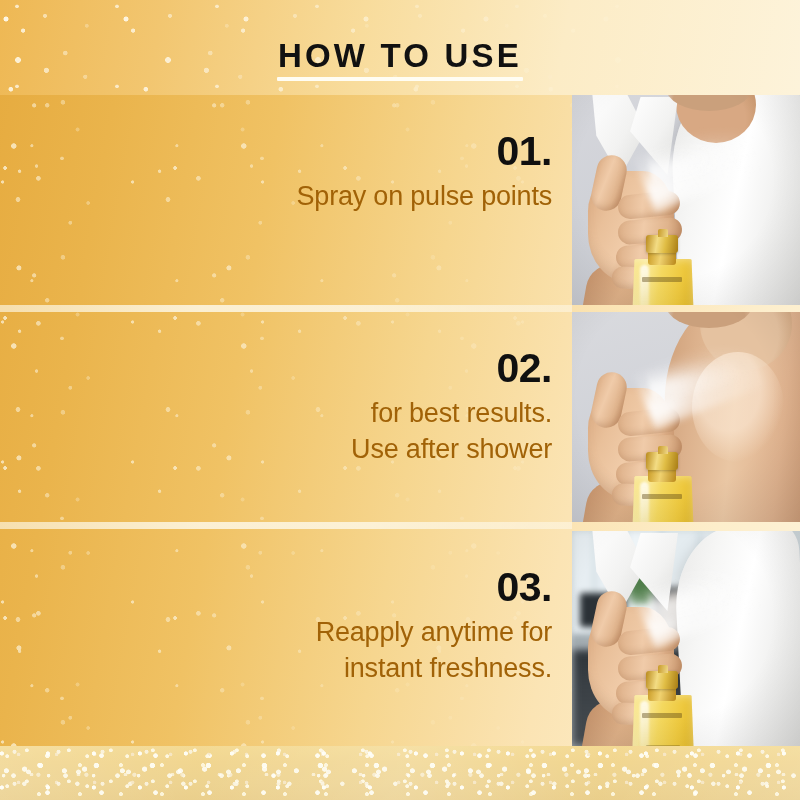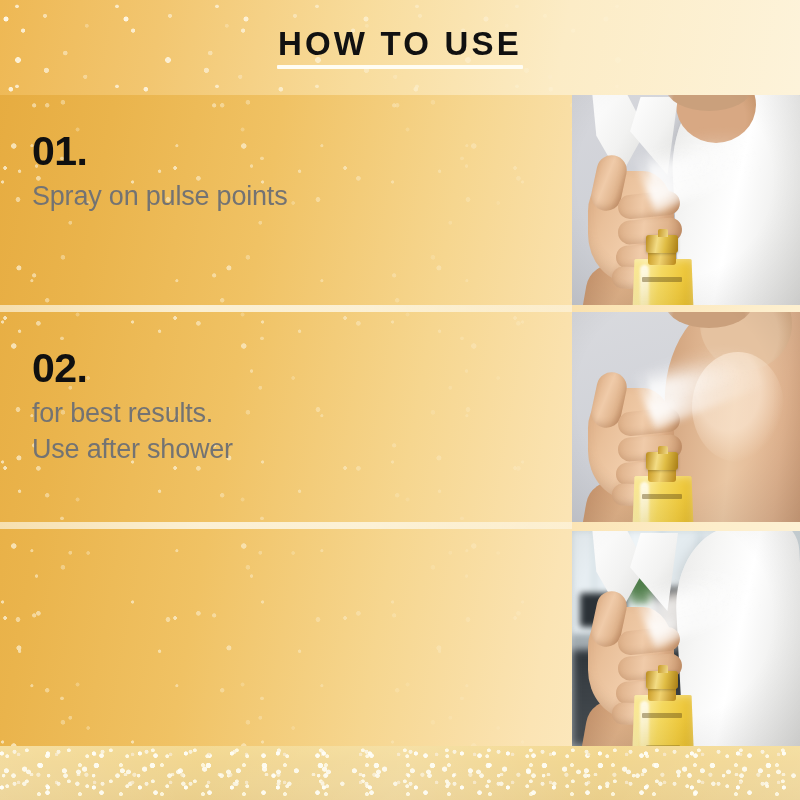--- a/index.html
+++ b/index.html
@@ -94,21 +94,21 @@
       radial-gradient(circle at 62% 28%, rgba(255,253,244,.32) 0 1.6px, transparent 2.2px);
     background-size: 120px 95px, 150px 100px, 110px 90px, 135px 105px,
                      160px 95px, 125px 88px, 145px 102px, 100px 80px,
                      155px 96px, 140px 92px;
     -webkit-mask-image: linear-gradient(95deg, rgba(0,0,0,1) 0%, rgba(0,0,0,.9) 25%, rgba(0,0,0,.45) 50%, rgba(0,0,0,.15) 72%, rgba(0,0,0,0) 90%);
             mask-image: linear-gradient(95deg, rgba(0,0,0,1) 0%, rgba(0,0,0,.9) 25%, rgba(0,0,0,.45) 50%, rgba(0,0,0,.15) 72%, rgba(0,0,0,0) 90%);
   }
 
   .title-wrap {
     position: absolute;
-    left: 0; top: 0;
+    left: 0; top: 12px;
     width: 800px; height: 95px;
     display: flex;
     flex-direction: column;
     align-items: center;
     justify-content: center;
   }
   .poster-title {
     font-family: "Liberation Sans", sans-serif;
     font-weight: 700;
     font-size: 33px;
@@ -130,20 +130,21 @@
   .steps {
     position: absolute;
     left: 0; top: 95px;
     width: 800px; height: 651px;
   }
   .step-row {
     position: absolute;
     left: 0;
     width: 800px;
     height: 210px;
+    text-align: right;
   }
   .step-row.r1 { top: 0px; }
   .step-row.r2 { top: 217px; }
   .step-row.r3 { top: 434px; }
 
   .divider {
     position: absolute;
     left: 0;
     width: 572px;
     height: 7px;
@@ -174,21 +175,21 @@
     line-height: 1.02;
     color: #101010;
     margin: 0 0 6px 0;
   }
   .step-line {
     font-family: "Liberation Sans", sans-serif;
     font-weight: 400;
     font-size: 27px;
     letter-spacing: -0.2px;
     line-height: 1.33;
-    color: #737373;
+    color: #a16207;
     margin: 0;
     white-space: nowrap;
   }
 
   
   .photo {
     position: absolute;
     left: 572px;
     width: 228px;
     overflow: hidden;
@@ -488,20 +489,27 @@
     </div>
 
     <div class="step-row r2">
       <div class="step-text">
         <div class="step-number">02.</div>
         <div class="step-line">for best results.</div>
         <div class="step-line">Use after shower</div>
       </div>
     </div>
 
+    <div class="step-row r3">
+      <div class="step-text">
+        <div class="step-number">03.</div>
+        <div class="step-line">Reapply anytime for</div>
+        <div class="step-line">instant freshness.</div>
+      </div>
+    </div>
   </div>
 
   <div class="divider d1"></div>
   <div class="divider d2"></div>
 
   <div class="photo p1">
     <div class="scene bg-studio"></div>
     <div class="shirt-white"></div>
     <div class="neck-skin"></div>
     <div class="collar c1"></div>

